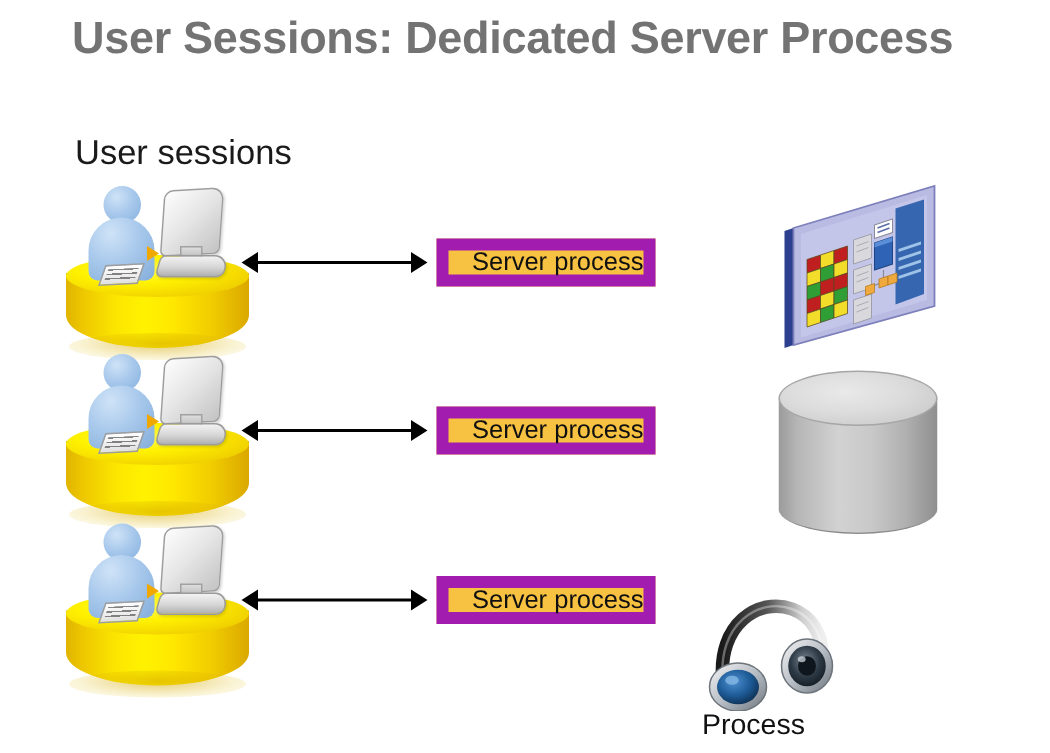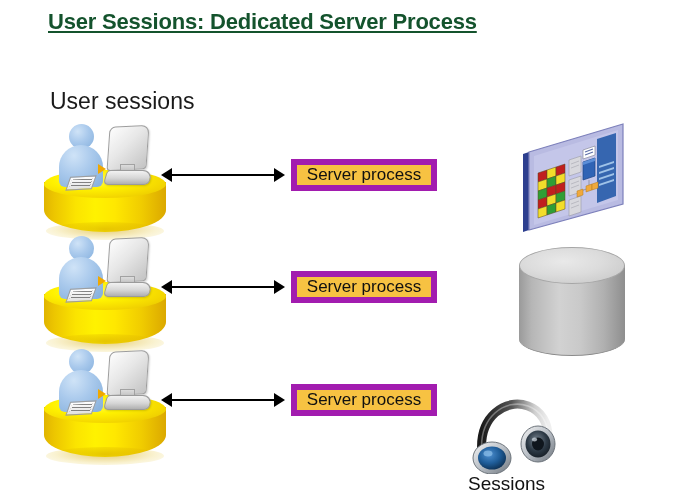--- a/index.html
+++ b/index.html
@@ -16,26 +16,25 @@
     height: 502px;
     background: #ffffff;
     overflow: hidden;
   }
 
   
   .slide-title {
     position: absolute;
     left: 48px;
     top: 9px;
-    font-size: 22px;
+    font-size: 30px;
     font-weight: bold;
-    color: #14532d;
+    color: #737373;
     letter-spacing: -0.2px;
     white-space: nowrap;
-    text-decoration: underline;
   }
   .section-label {
     position: absolute;
     left: 50px;
     top: 88px;
     font-size: 23px;
     font-weight: normal;
     color: #1a1a1a;
     white-space: nowrap;
   }
@@ -230,25 +229,25 @@
   }
   .arrow-head-left  { left: 0;  border-right: 11px solid #000; }
   .arrow-head-right { right: 0; border-left: 11px solid #000; }
 
   
   .server-box {
     position: absolute;
     width: 146px;
     height: 32px;
     background: #f7c242;
-    border: 6px solid #a21caf;
+    border: 8px solid #a21caf;
     box-sizing: border-box;
     display: flex;
     align-items: center;
-    justify-content: center;
+    justify-content: flex-end;
   }
   .server-box-label {
     font-size: 17px;
     color: #101010;
     white-space: nowrap;
   }
 
   
   .screen-board {
     position: absolute;
@@ -504,15 +503,15 @@
       <ellipse cx="72" cy="48" rx="12.5" ry="13.5" fill="url(#cupDark)"></ellipse>
       <ellipse cx="72" cy="48" rx="6" ry="6.5" fill="#0f161d"></ellipse>
       <ellipse cx="68.5" cy="43.5" rx="2.6" ry="2" fill="#cfd8e0" opacity="0.75"></ellipse>
 
       <ellipse cx="26" cy="62" rx="19" ry="16" fill="url(#ringGrad)" stroke="#6d747b" stroke-width="1"></ellipse>
       <ellipse cx="26" cy="62" rx="14" ry="11.5" fill="url(#cupBlue)"></ellipse>
       <ellipse cx="22" cy="57.5" rx="4.5" ry="3" fill="#8fc0ea" opacity="0.7"></ellipse>
     </svg>
   </div>
 
-  <div class="listener-label">Sessions</div>
+  <div class="listener-label">Process</div>
 
 </div>
 
 </body></html>

